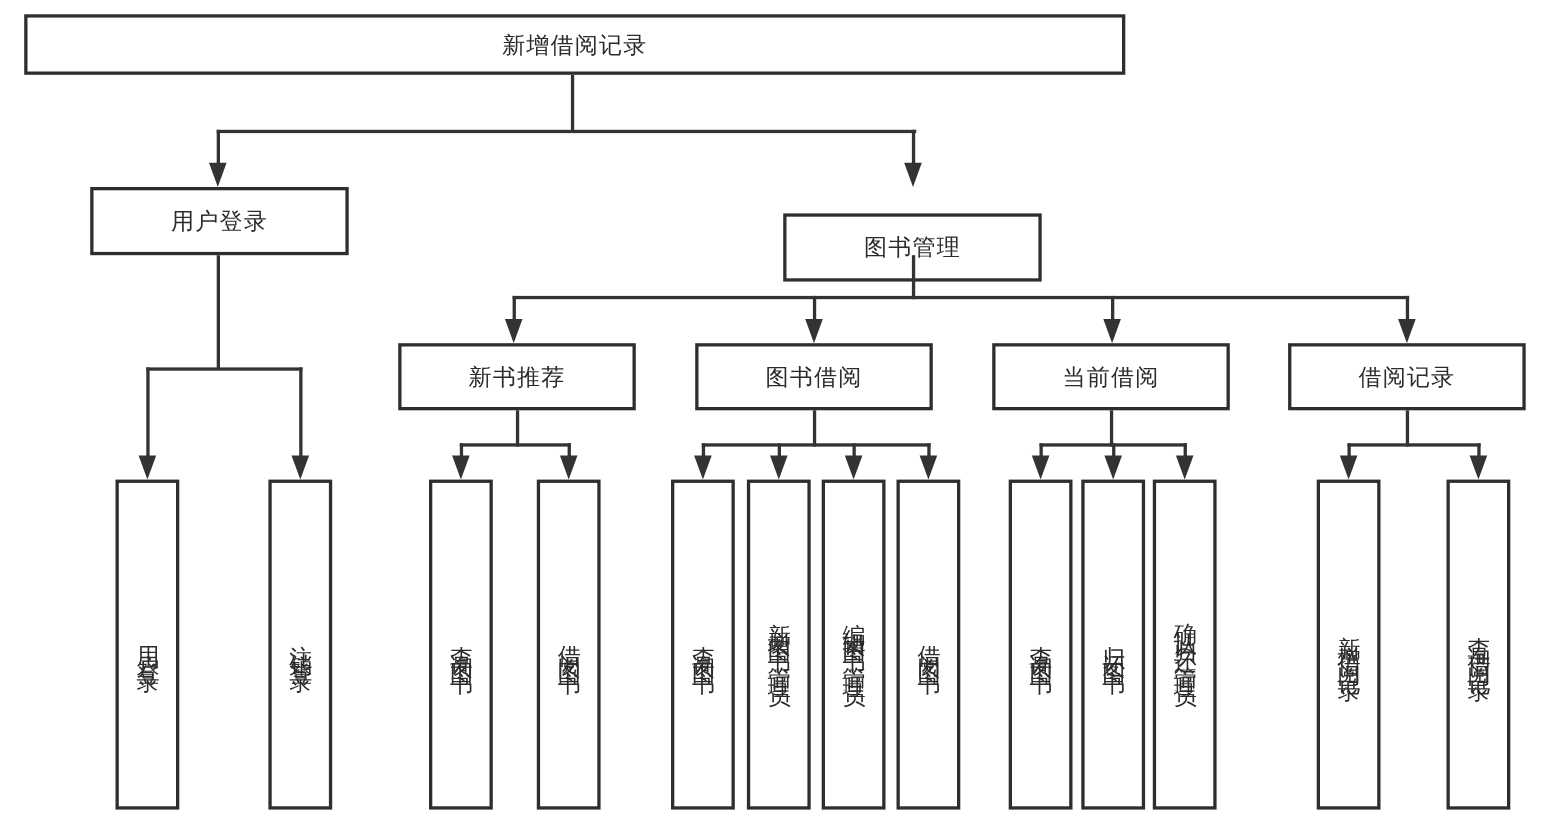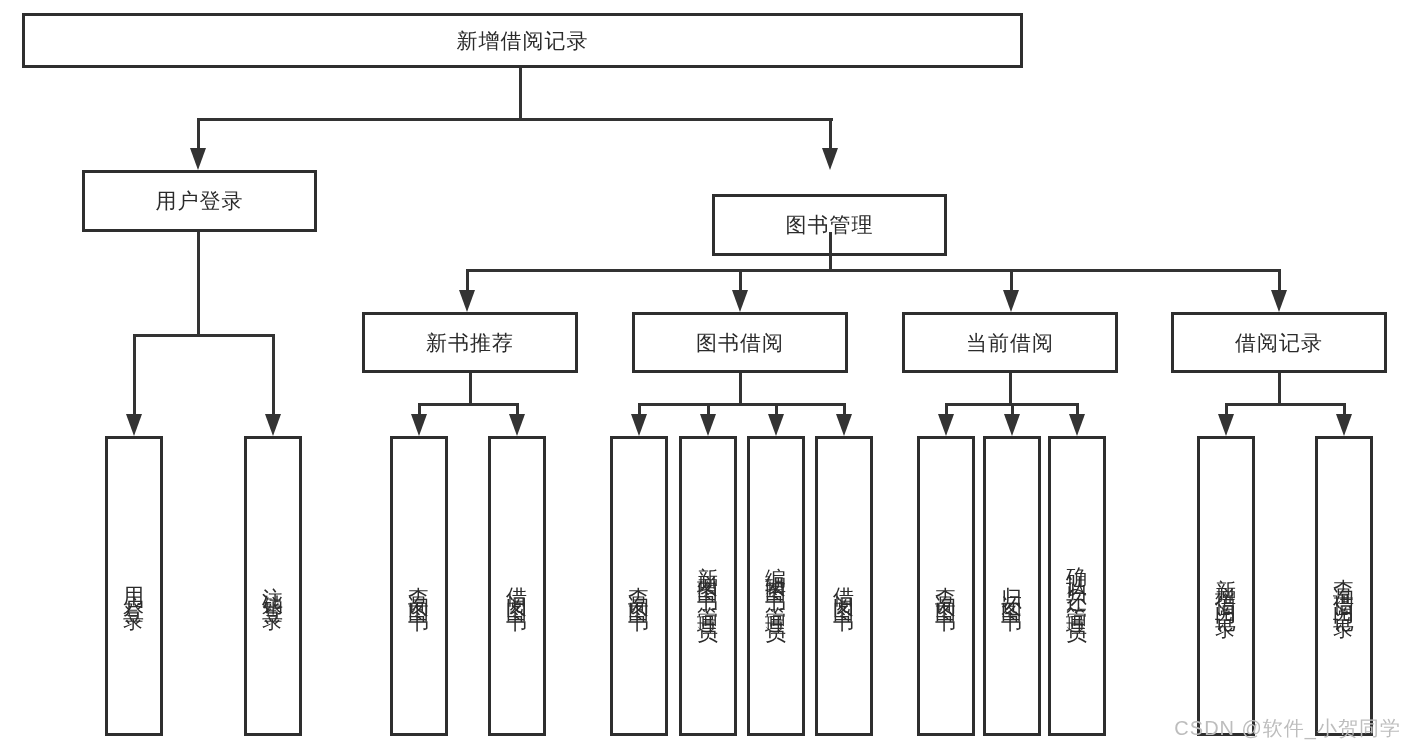--- a/index.html
+++ b/index.html
@@ -150,15 +150,14 @@
   <div class="line" style="left:1076px; top:403px; width:3px; height:13px;"></div>
   <div class="arrow" style="left:1069px; top:414px;"></div>
 
   <div class="line" style="left:1278px; top:373px; width:3px; height:33px;"></div>
   <div class="line" style="left:1225px; top:403px; width:121px; height:3px;"></div>
   <div class="line" style="left:1225px; top:403px; width:3px; height:13px;"></div>
   <div class="arrow" style="left:1218px; top:414px;"></div>
   <div class="line" style="left:1343px; top:403px; width:3px; height:13px;"></div>
   <div class="arrow" style="left:1336px; top:414px;"></div>
 
-  <div class="watermark">CSDN @软件_小贺同学</div>
 
 </div>
 
 </body></html>

